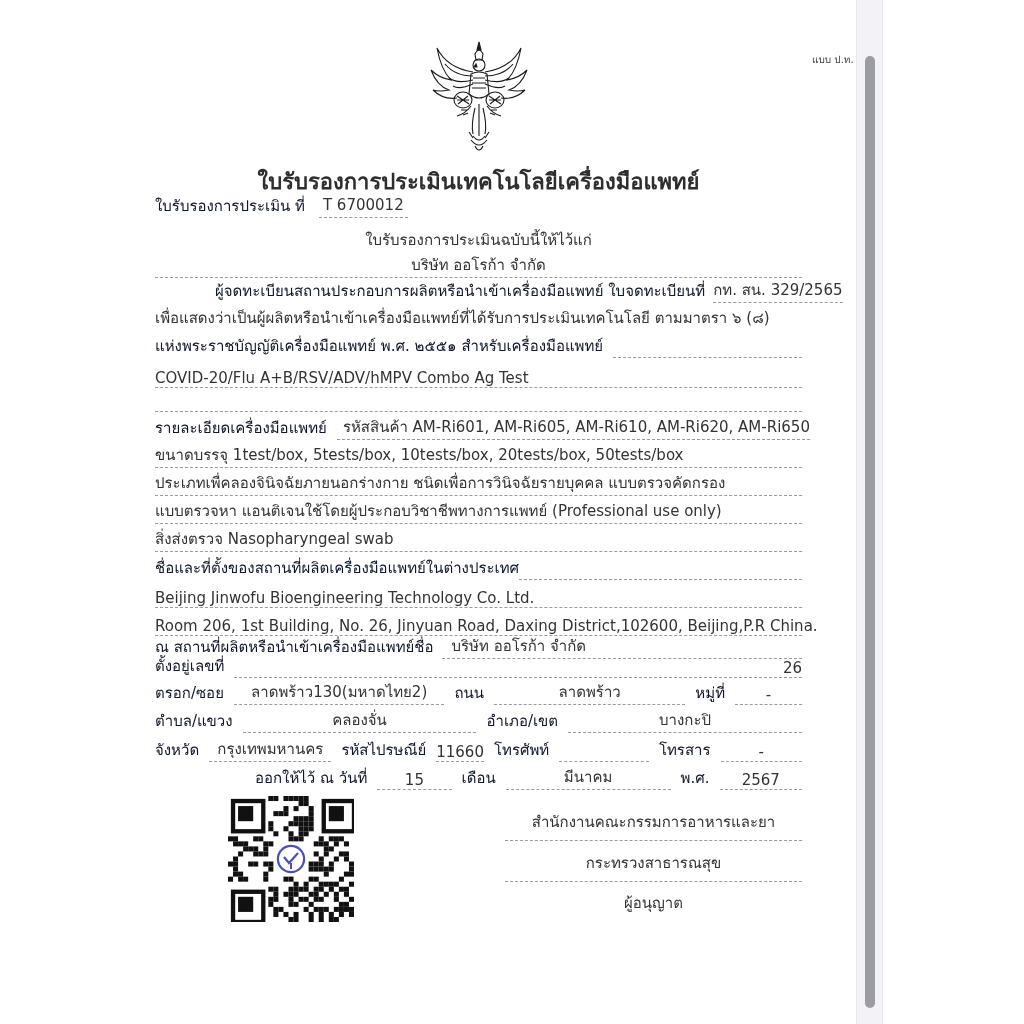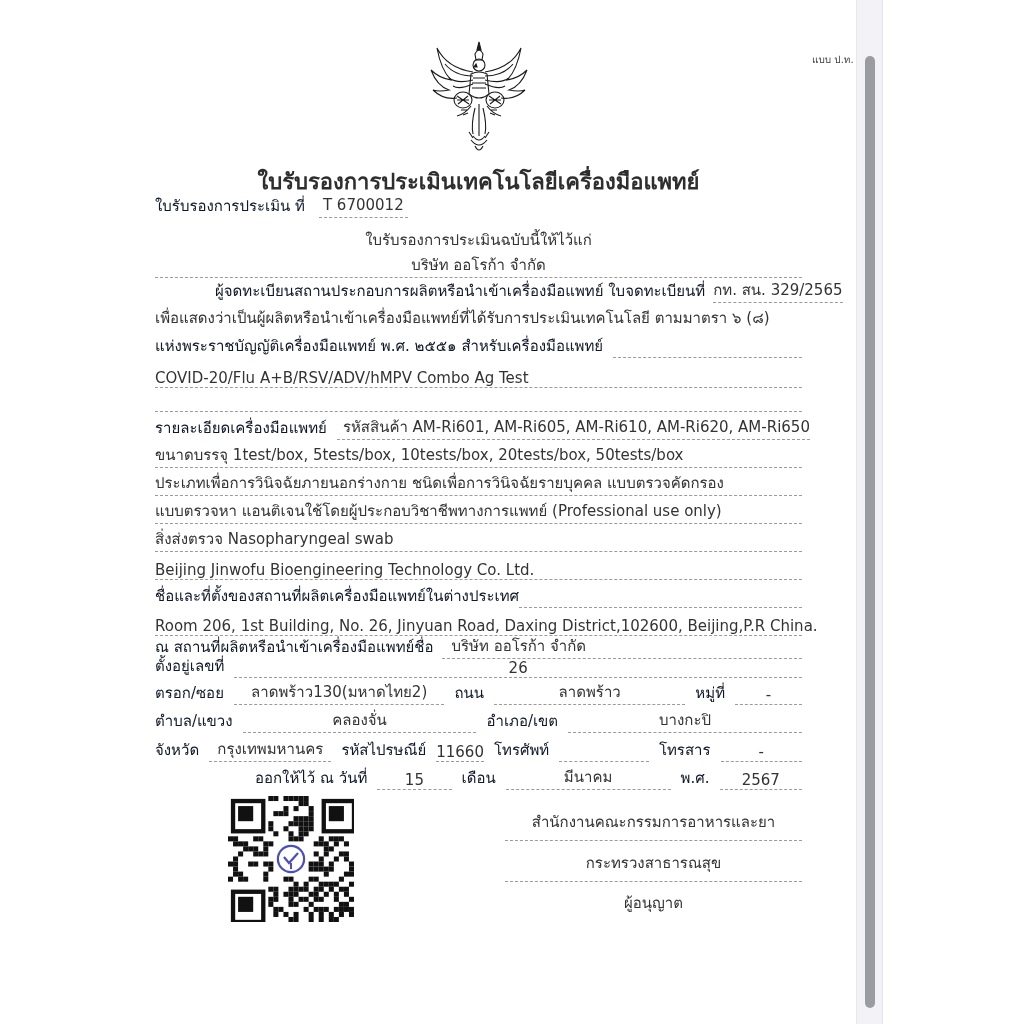--- a/index.html
+++ b/index.html
@@ -14,21 +14,21 @@
   
   .doc { position:absolute; left:155px; top:40px; width:647px; }
 
   .emblem-wrap { height:118px; display:flex; justify-content:center; align-items:flex-start; }
 
   .title { height:36px; padding-top:6px; text-align:center; font-size:22px; font-weight:bold; color:#2e2e2e; }
 
   .row { position:relative; display:flex; align-items:flex-end; white-space:nowrap; }
   .row.lined { border-bottom:1px dashed #9b9b9b; }
   .seg { border-bottom:1px dashed #9b9b9b; text-align:center; }
-  .seg.fill { flex:1; }
+  .seg.fill { flex:1;text-align:right; }
   .lbl { color:#0f172a; }
   .val { color:#333; }
 
   .cert-row { height:24px; }
   .cert-row .seg { margin-left:14px; min-width:88px; text-align:center; padding:0 4px 3px 4px; }
 
   .center-row { justify-content:center; }
   .given-row { height:34px; padding-top:14px; }
   .company-row { height:26px; }
 
@@ -147,38 +147,38 @@
     <div class="row r28 details-row">
       <span class="lbl">รายละเอียดเครื่องมือแพทย์</span>
       <span class="seg fill val">รหัสสินค้า  AM-Ri601, AM-Ri605, AM-Ri610, AM-Ri620, AM-Ri650</span>
     </div>
 
     <div class="row r28 lined">
       <span>ขนาดบรรจุ 1test/box, 5tests/box, 10tests/box, 20tests/box, 50tests/box</span>
     </div>
 
     <div class="row r28 lined">
-      <span>ประเภทเพื่อการวินิจฉัยภายนอกร่างกาย ชนิดเพื่อการวินิจฉัยรายบุคคล แบบตรวจคัดกรอง</span>
+      <span>ประเภทเพื่คลองจินิจฉัยภายนอกร่างกาย ชนิดเพื่อการวินิจฉัยรายบุคคล แบบตรวจคัดกรอง</span>
     </div>
 
     <div class="row r28 lined">
       <span>แบบตรวจหา แอนติเจนใช้โดยผู้ประกอบวิชาชีพทางการแพทย์ (Professional use only)</span>
     </div>
 
     <div class="row r28 lined">
       <span>สิ่งส่งตรวจ Nasopharyngeal swab</span>
-    </div>
-
-    <div class="row r28 lined">
-      <span>Beijing Jinwofu Bioengineering Technology Co. Ltd.</span>
     </div>
 
     <div class="row r28">
       <span class="lbl">ชื่อและที่ตั้งของสถานที่ผลิตเครื่องมือแพทย์ในต่างประเทศ</span>
       <span class="seg fill"></span>
+    </div>
+
+    <div class="row r28 lined">
+      <span>Beijing Jinwofu Bioengineering Technology Co. Ltd.</span>
     </div>
 
     <div class="row r28 lined">
       <span>Room 206, 1st Building, No. 26, Jinyuan Road, Daxing District,102600, Beijing,P.R China.</span>
     </div>
 
     <div class="row r23 site-row">
       <span class="lbl">ณ สถานที่ผลิตหรือนำเข้าเครื่องมือแพทย์ชื่อ</span>
       <span class="seg fill val">บริษัท ออโรก้า จำกัด</span>
     </div>

